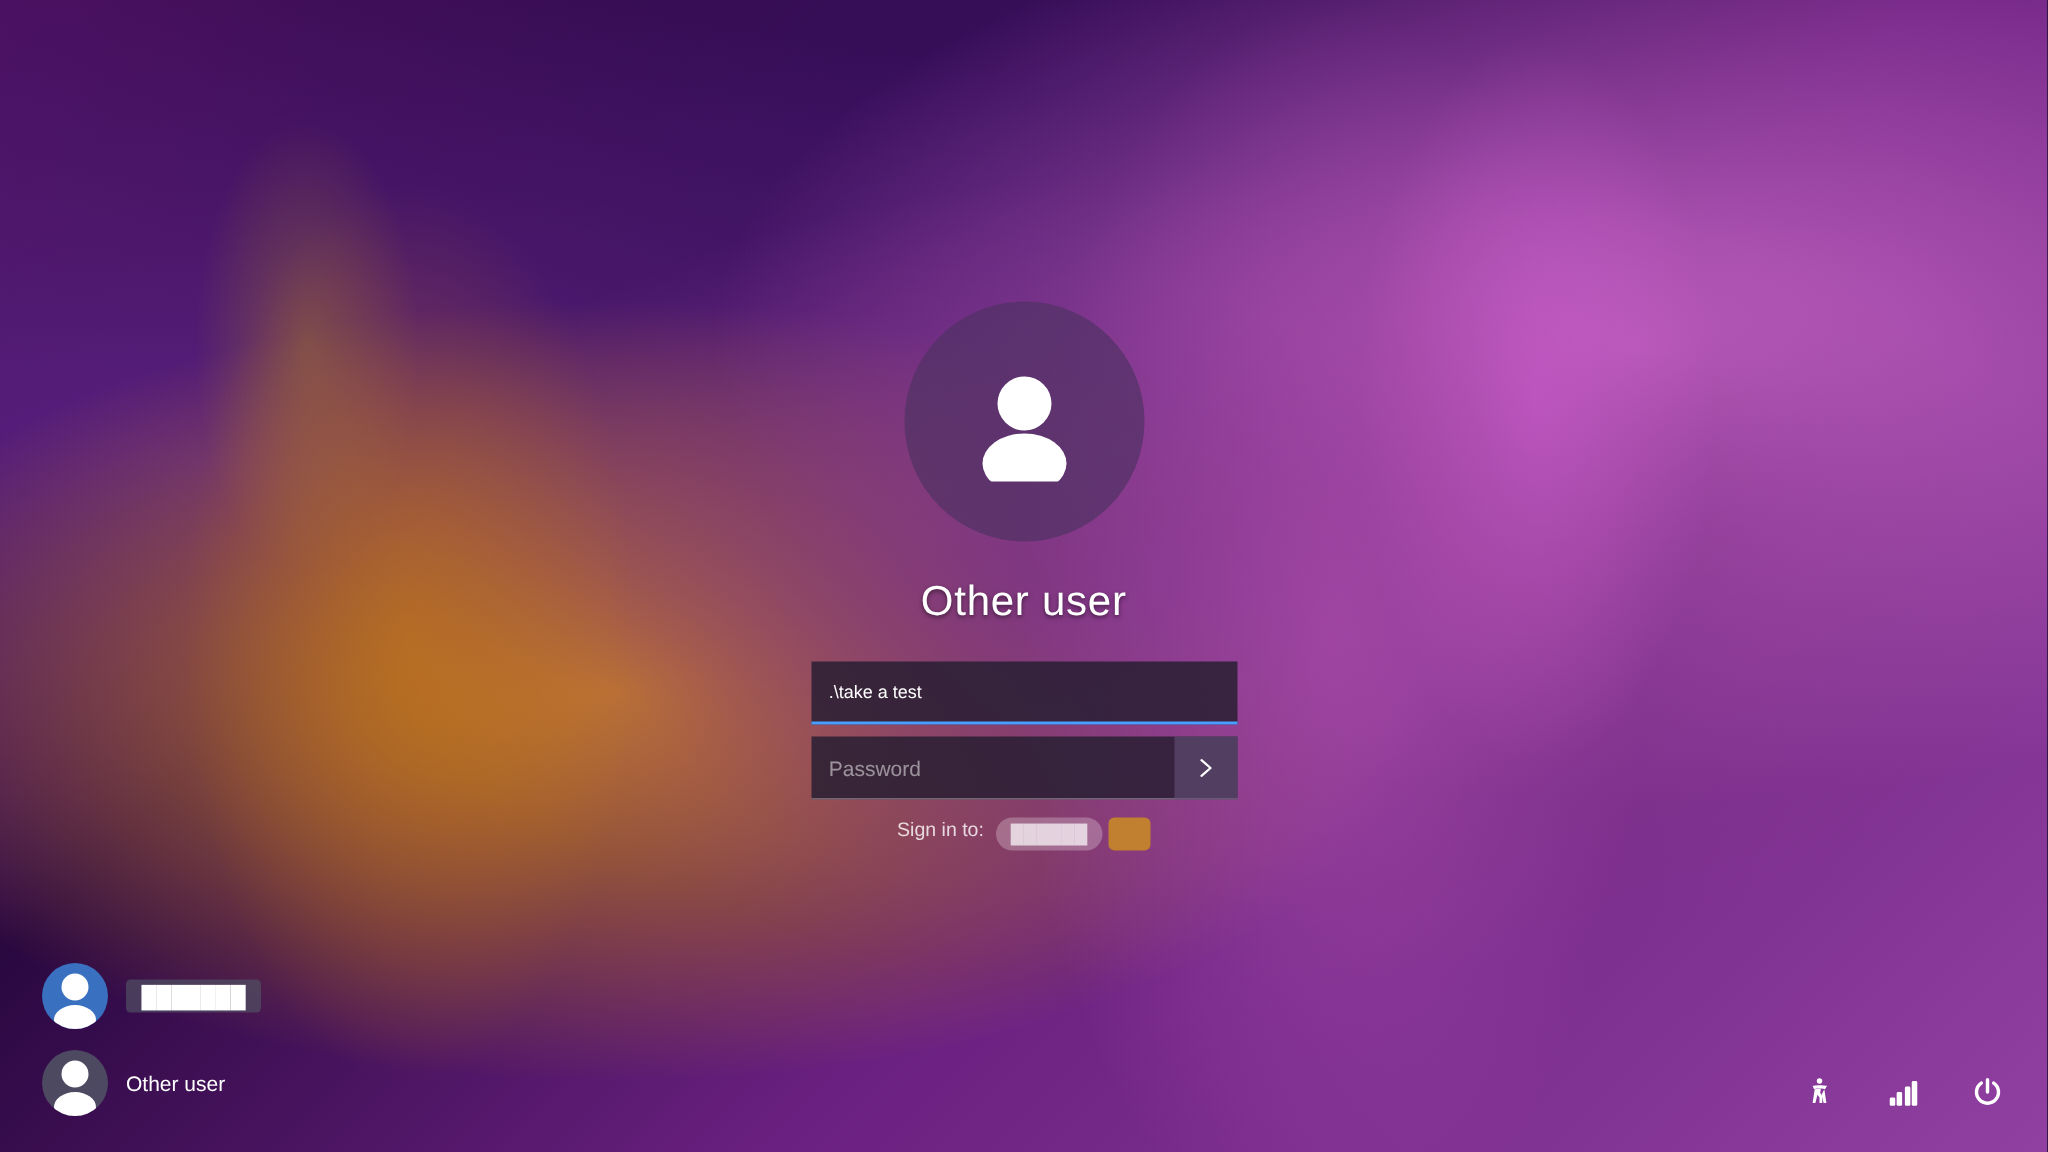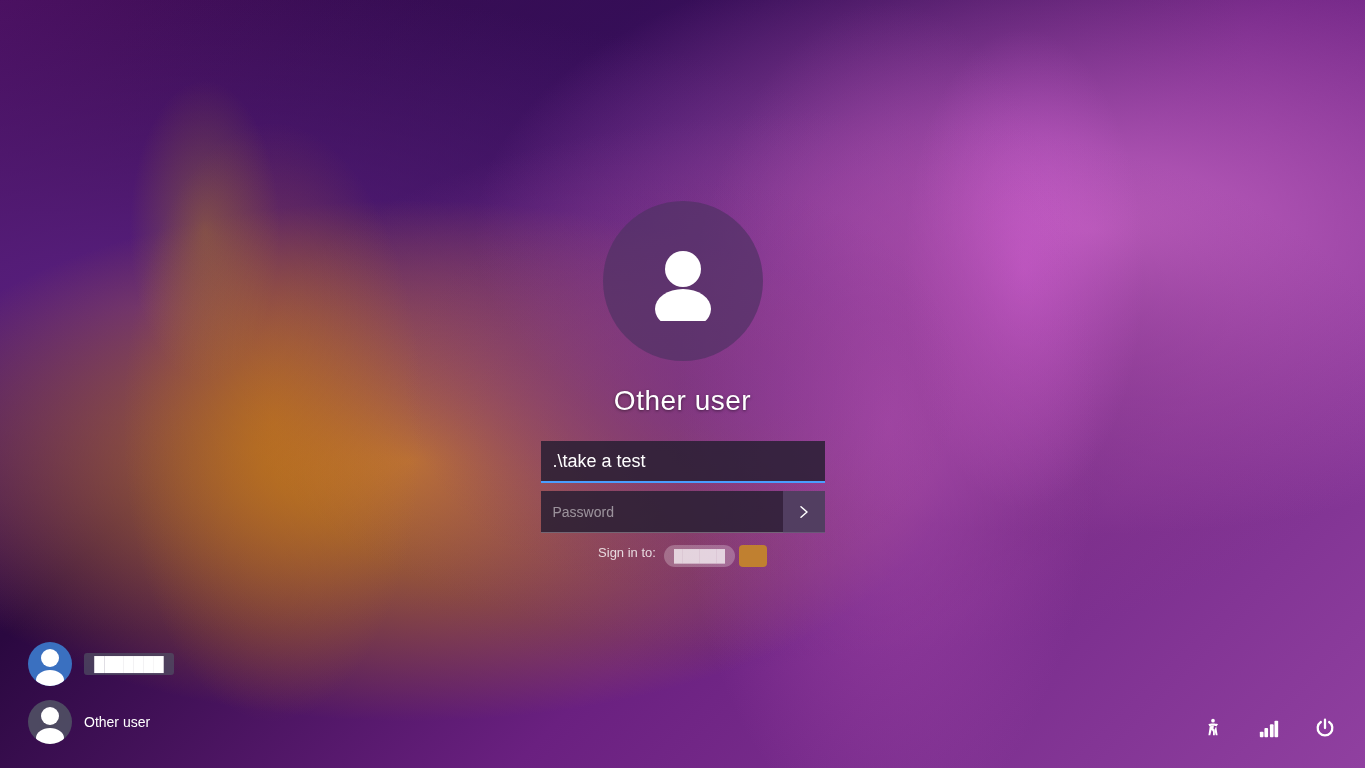--- a/index.html
+++ b/index.html
@@ -87,21 +87,21 @@
     }
 
     
     .username-input {
       width: 284px;
       height: 42px;
       background: rgba(40, 30, 50, 0.85);
       border: none;
       border-bottom: 2px solid #4a9eff;
       color: white;
-      font-size: 18px;
+      font-size: 12px;
       padding: 0 12px;
       outline: none;
       margin-bottom: 8px;
     }
 
     .username-input::placeholder {
       color: rgba(255,255,255,0.5);
     }
 
     

